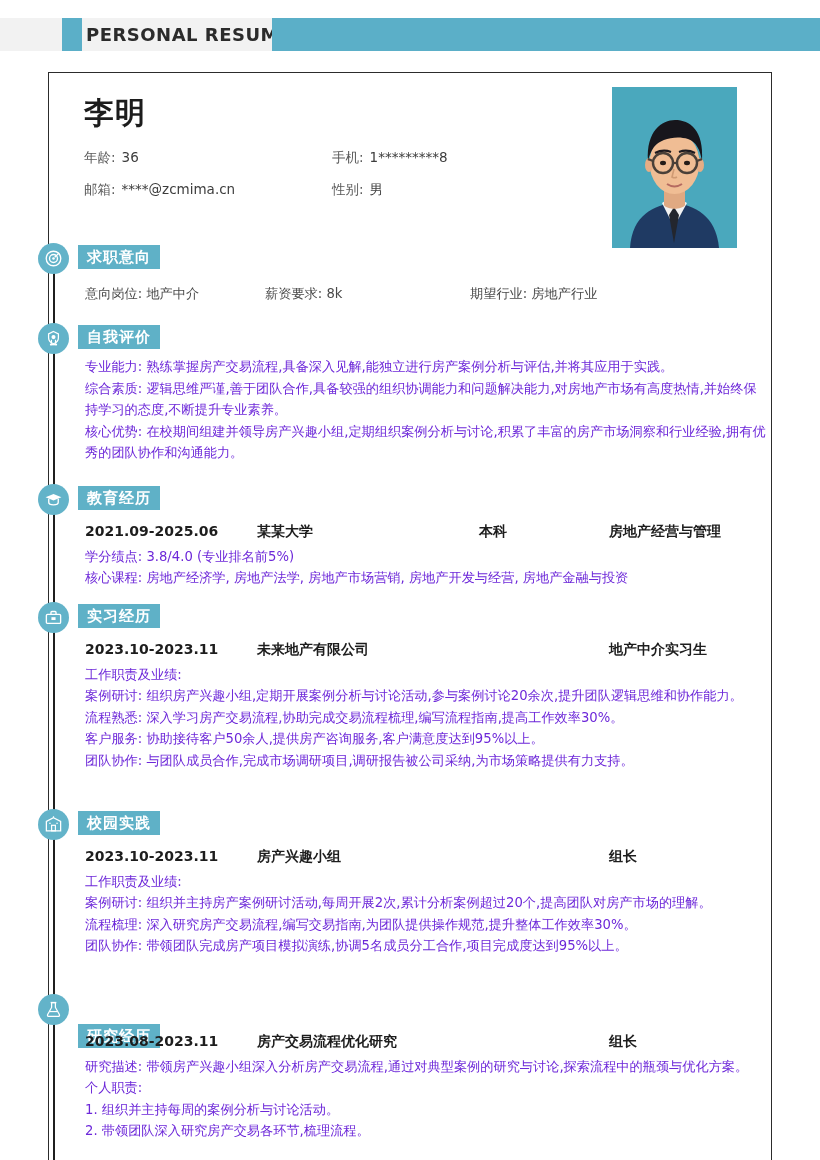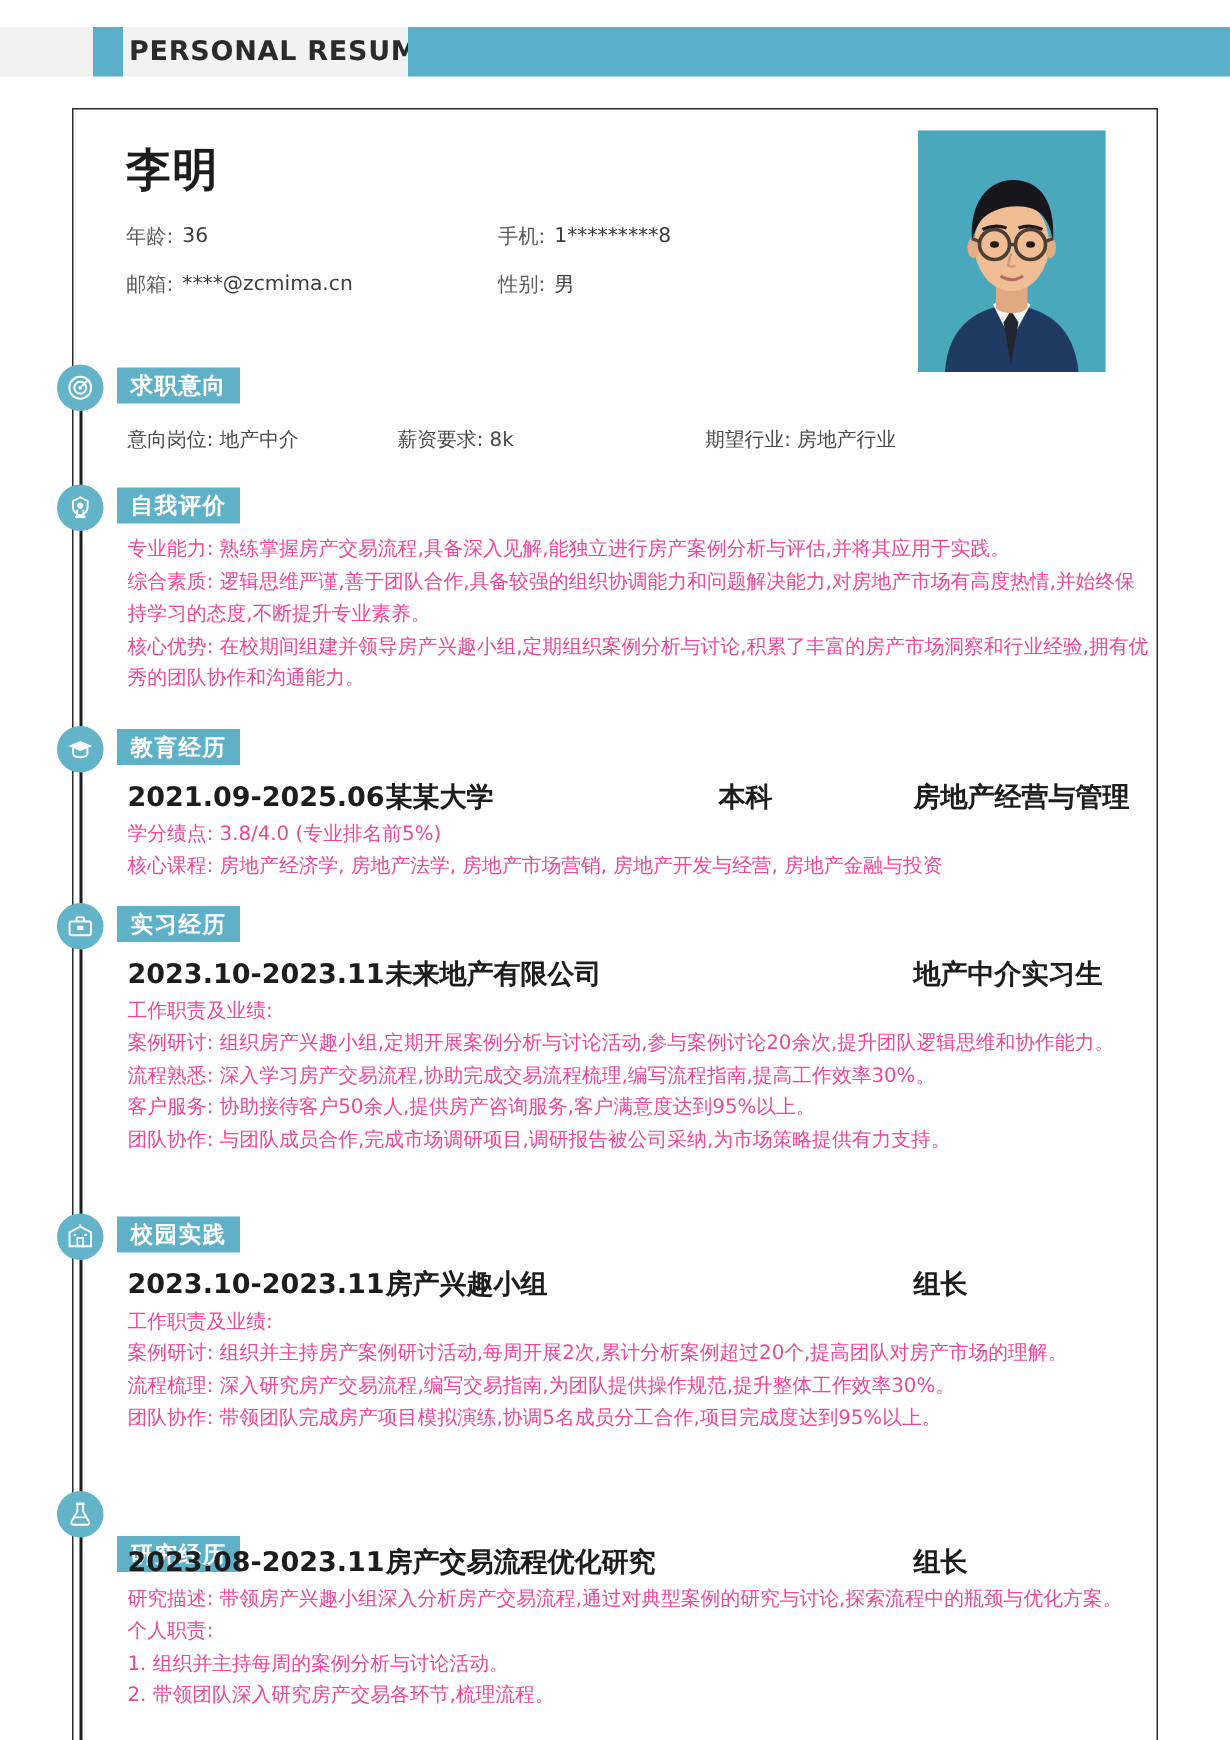--- a/index.html
+++ b/index.html
@@ -133,31 +133,31 @@
     font-size: 13.2px;
     line-height: 21.5px;
     color: #3f3f3f;
   }
 
   .row-line { display: flex; font-size: 13.2px; color: #4a4a4a; }
   .row-line .seg { white-space: nowrap; }
 
   .entry-head {
     display: flex;
-    font-size: 18px;
+    font-size: 14px;
     font-weight: bold;
     color: #1d1d1d;
     margin-bottom: 3px;
   }
   .eh-date { width: 172px; }
   .eh-org  { width: 222px; }
   .eh-deg  { width: 130px; }
   .eh-role { flex: 1; }
 
-  .txt { color: #ec4899; }
+  .txt { color: #6d28d9; }
 </style>
 </head>
 <body>
 
 <div class="banner">
   <div class="banner-teal-left"></div>
   <div class="banner-title">PERSONAL RESUME</div>
   <div class="banner-teal-right"></div>
 </div>
 

